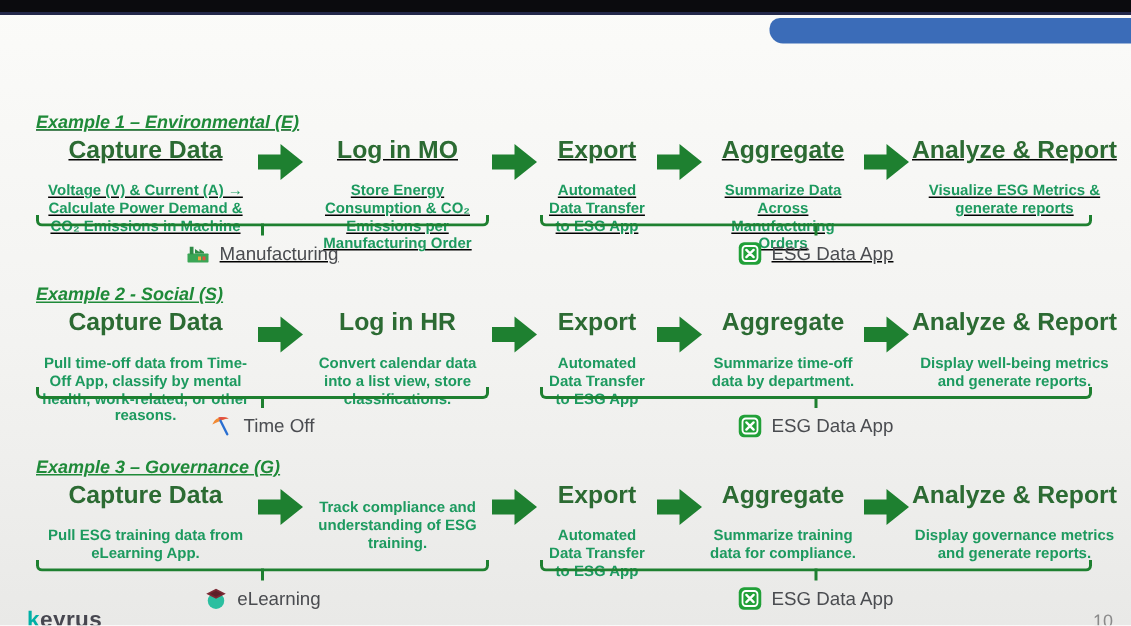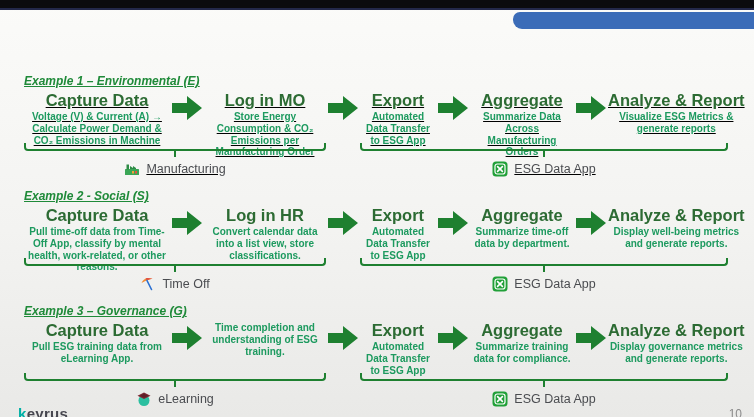--- a/index.html
+++ b/index.html
@@ -36,21 +36,21 @@
     align-items:flex-start;
   }
   .step { text-align:center; }
   .c1 { flex:0 0 146px; } .c2 { flex:0 0 122px; } .c3 { flex:0 0 76px; }
   .c4 { flex:0 0 104px; } .c5 { flex:0 0 120px; }
   .step-title {
     font-size:16.5px; font-weight:700; color:#2c6b33;
     white-space:nowrap; line-height:1.15;
   }
   .step-desc {
-    font-size:10px; font-weight:700; color:#1d9a5f; line-height:1.18; margin-top:1px;
+    font-size:10px; font-weight:700; color:#1d9a5f; line-height:1.18; margin-top:12px;
   }
   .arrow { flex:0 0 34px; display:flex; justify-content:center; }
   .arrow svg { margin-top:3px; }
 
   .brackets { display:flex; margin-left:24px; margin-top:2px; }
   .bracket {
     position:relative; height:8px;
     border:2px solid #1e8030; border-top:none;
     border-bottom-left-radius:4px; border-bottom-right-radius:4px;
   }
@@ -253,21 +253,21 @@
       <div class="step c1">
         <div class="step-title">Capture Data</div>
         <div class="step-desc">Pull ESG training data from eLearning App.</div>
       </div>
       <div class="arrow">
           <svg width="32" height="28" viewBox="0 0 32 28">
             <path d="M1 9 H16 V2 L31 14 L16 26 V19 H1 z" fill="#1e8030"></path>
           </svg>
         </div>
       <div class="step c2">
-        <div class="step-desc">Time completion and understanding of ESG training.</div>
+        <div class="step-desc">Track compliance and understanding of ESG training.</div>
       </div>
       <div class="arrow">
           <svg width="32" height="28" viewBox="0 0 32 28">
             <path d="M1 9 H16 V2 L31 14 L16 26 V19 H1 z" fill="#1e8030"></path>
           </svg>
         </div>
       <div class="step c3">
         <div class="step-title">Export</div>
         <div class="step-desc">Automated Data Transfer to ESG App</div>
       </div>

